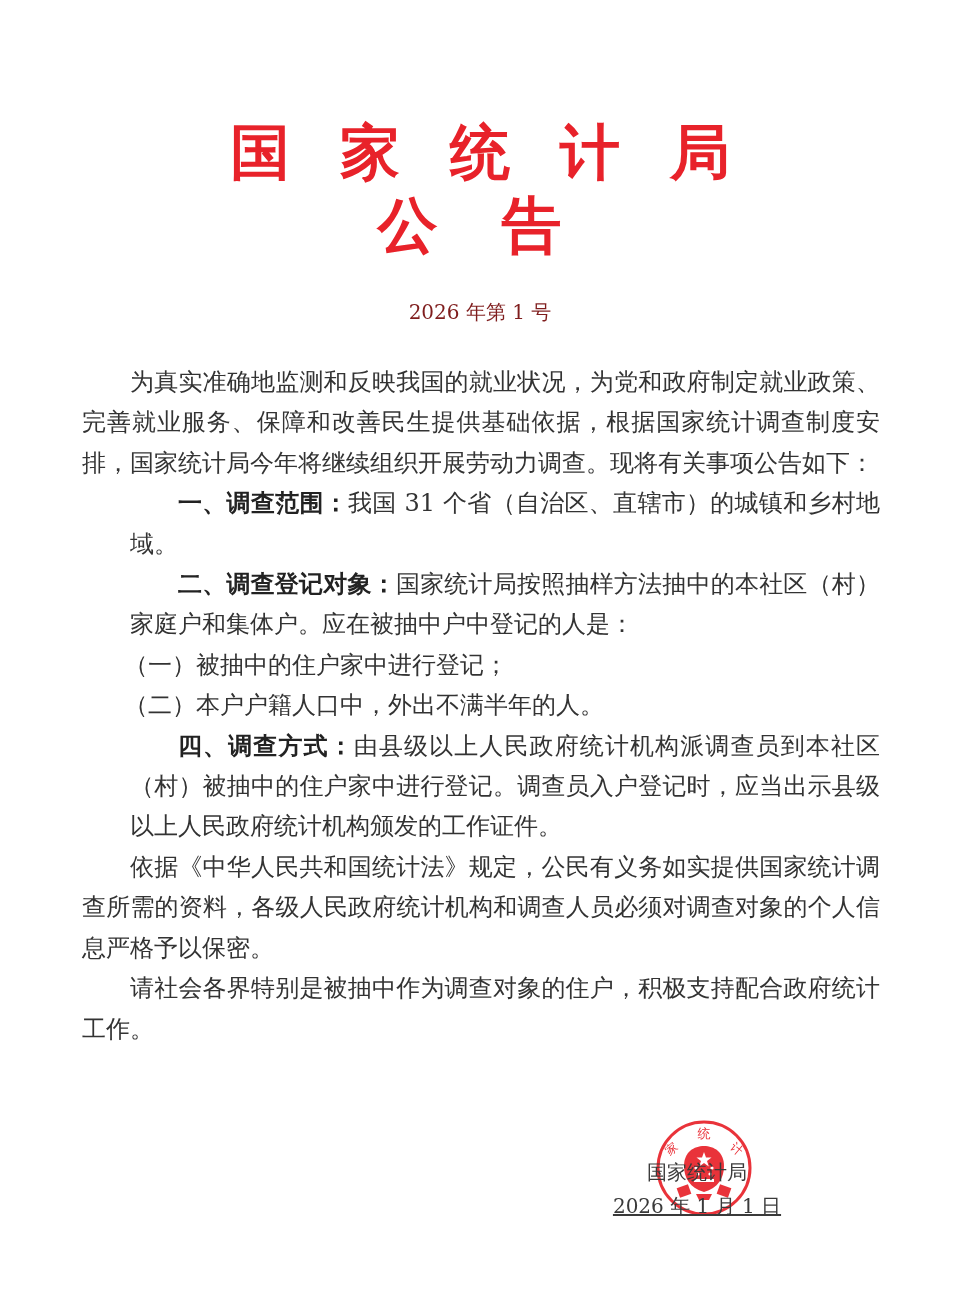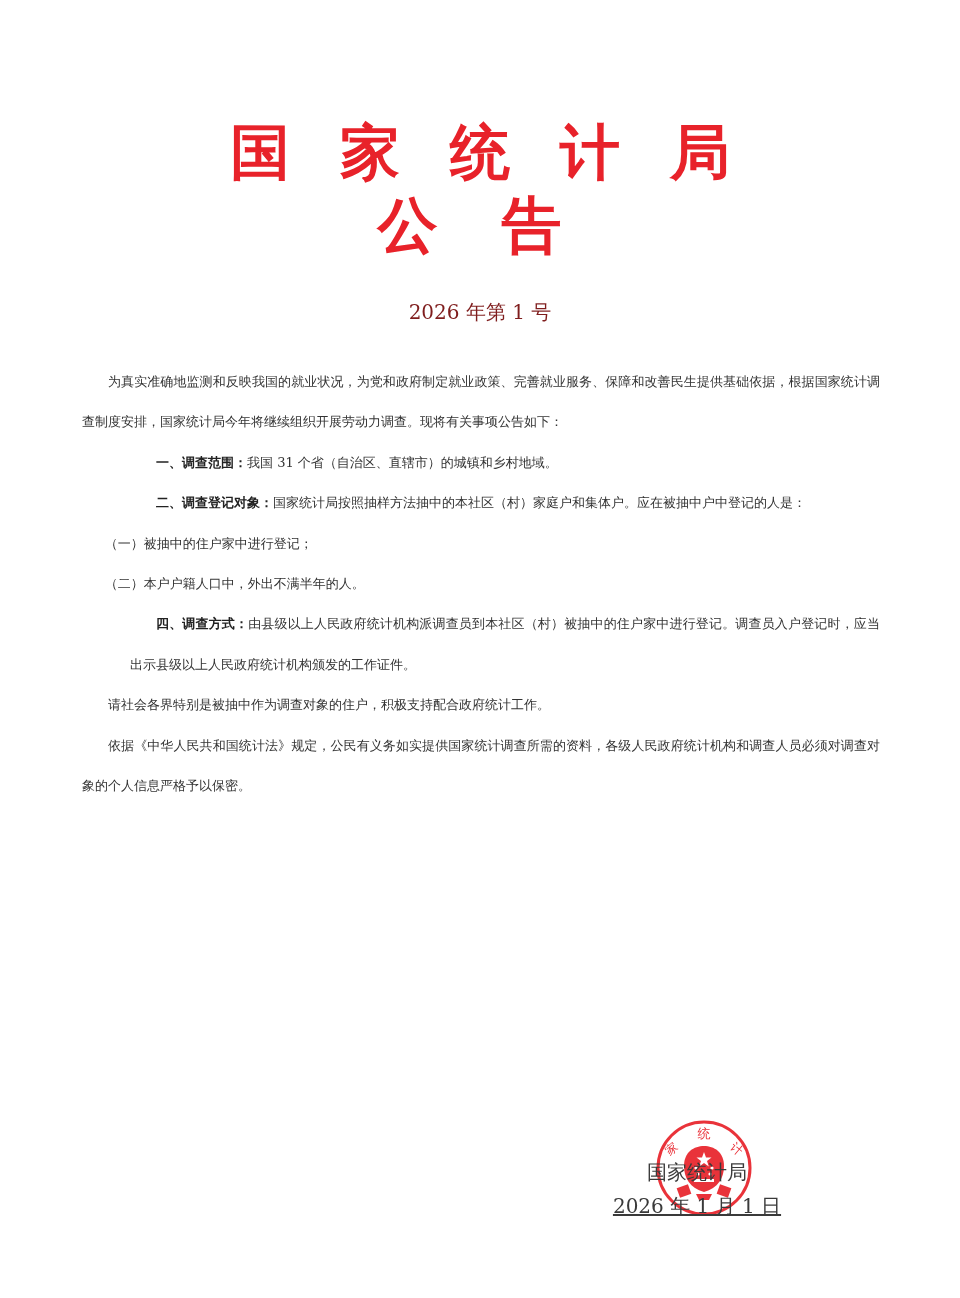--- a/index.html
+++ b/index.html
@@ -39,21 +39,21 @@
       font-size: 20px;
       line-height: 28px;
       color: #7f1d1d;
     }
 
     .body-text {
       position: absolute;
       left: 82px;
       top: 362px;
       width: 798px;
-      font-size: 13px;
+      font-size: 24px;
       line-height: 40.4px;
       color: #333333;
       text-align: justify;
     }
     .body-text p {
       margin: 0;
       text-indent: 2em;
     }
     .body-text p.item {
       text-indent: 2em;
@@ -105,23 +105,23 @@
 
     <p class="item"><span class="heading">一、调查范围：</span><span>我国 31 个省（自治区、直辖市）的城镇和乡村地域。</span></p>
 
     <p class="item"><span class="heading">二、调查登记对象：</span><span>国家统计局按照抽样方法抽中的本社区（村）家庭户和集体户。应在被抽中户中登记的人是：</span></p>
     <p class="sub">（一）被抽中的住户家中进行登记；</p>
     <p class="sub">（二）本户户籍人口中，外出不满半年的人。</p>
 
 
     <p class="item"><span class="heading">四、调查方式：</span><span>由县级以上人民政府统计机构派调查员到本社区（村）被抽中的住户家中进行登记。调查员入户登记时，应当出示县级以上人民政府统计机构颁发的工作证件。</span></p>
 
+    <p>依据《中华人民共和国统计法》规定，公民有义务如实提供国家统计调查所需的资料，各级人民政府统计机构和调查人员必须对调查对象的个人信息严格予以保密。</p>
+
     <p>请社会各界特别是被抽中作为调查对象的住户，积极支持配合政府统计工作。</p>
-
-    <p>依据《中华人民共和国统计法》规定，公民有义务如实提供国家统计调查所需的资料，各级人民政府统计机构和调查人员必须对调查对象的个人信息严格予以保密。</p>
   </div>
 
   <svg class="seal" viewBox="0 0 100 100" xmlns="http://www.w3.org/2000/svg">
     <circle cx="50" cy="50" r="46" fill="none" stroke="#e8222a" stroke-width="3"></circle>
     <text x="50" y="20" text-anchor="middle" font-size="13" fill="#e8222a" font-family="DejaVu Sans, sans-serif">统</text>
     <text x="20" y="34" text-anchor="middle" font-size="12" fill="#e8222a" font-family="DejaVu Sans, sans-serif" transform="rotate(-40 20 34)">家</text>
     <text x="80" y="34" text-anchor="middle" font-size="12" fill="#e8222a" font-family="DejaVu Sans, sans-serif" transform="rotate(40 80 34)">计</text>
     <g>
       <path d="M30 48 C30 34 40 28 50 28 C60 28 70 34 70 48 C70 60 64 70 50 74 C36 70 30 60 30 48 Z" fill="#e8222a"></path>
       <polygon points="50,34 52,39.5 57.5,39.5 53,43 54.8,48.5 50,45 45.2,48.5 47,43 42.5,39.5 48,39.5" fill="#ffffff"></polygon>

